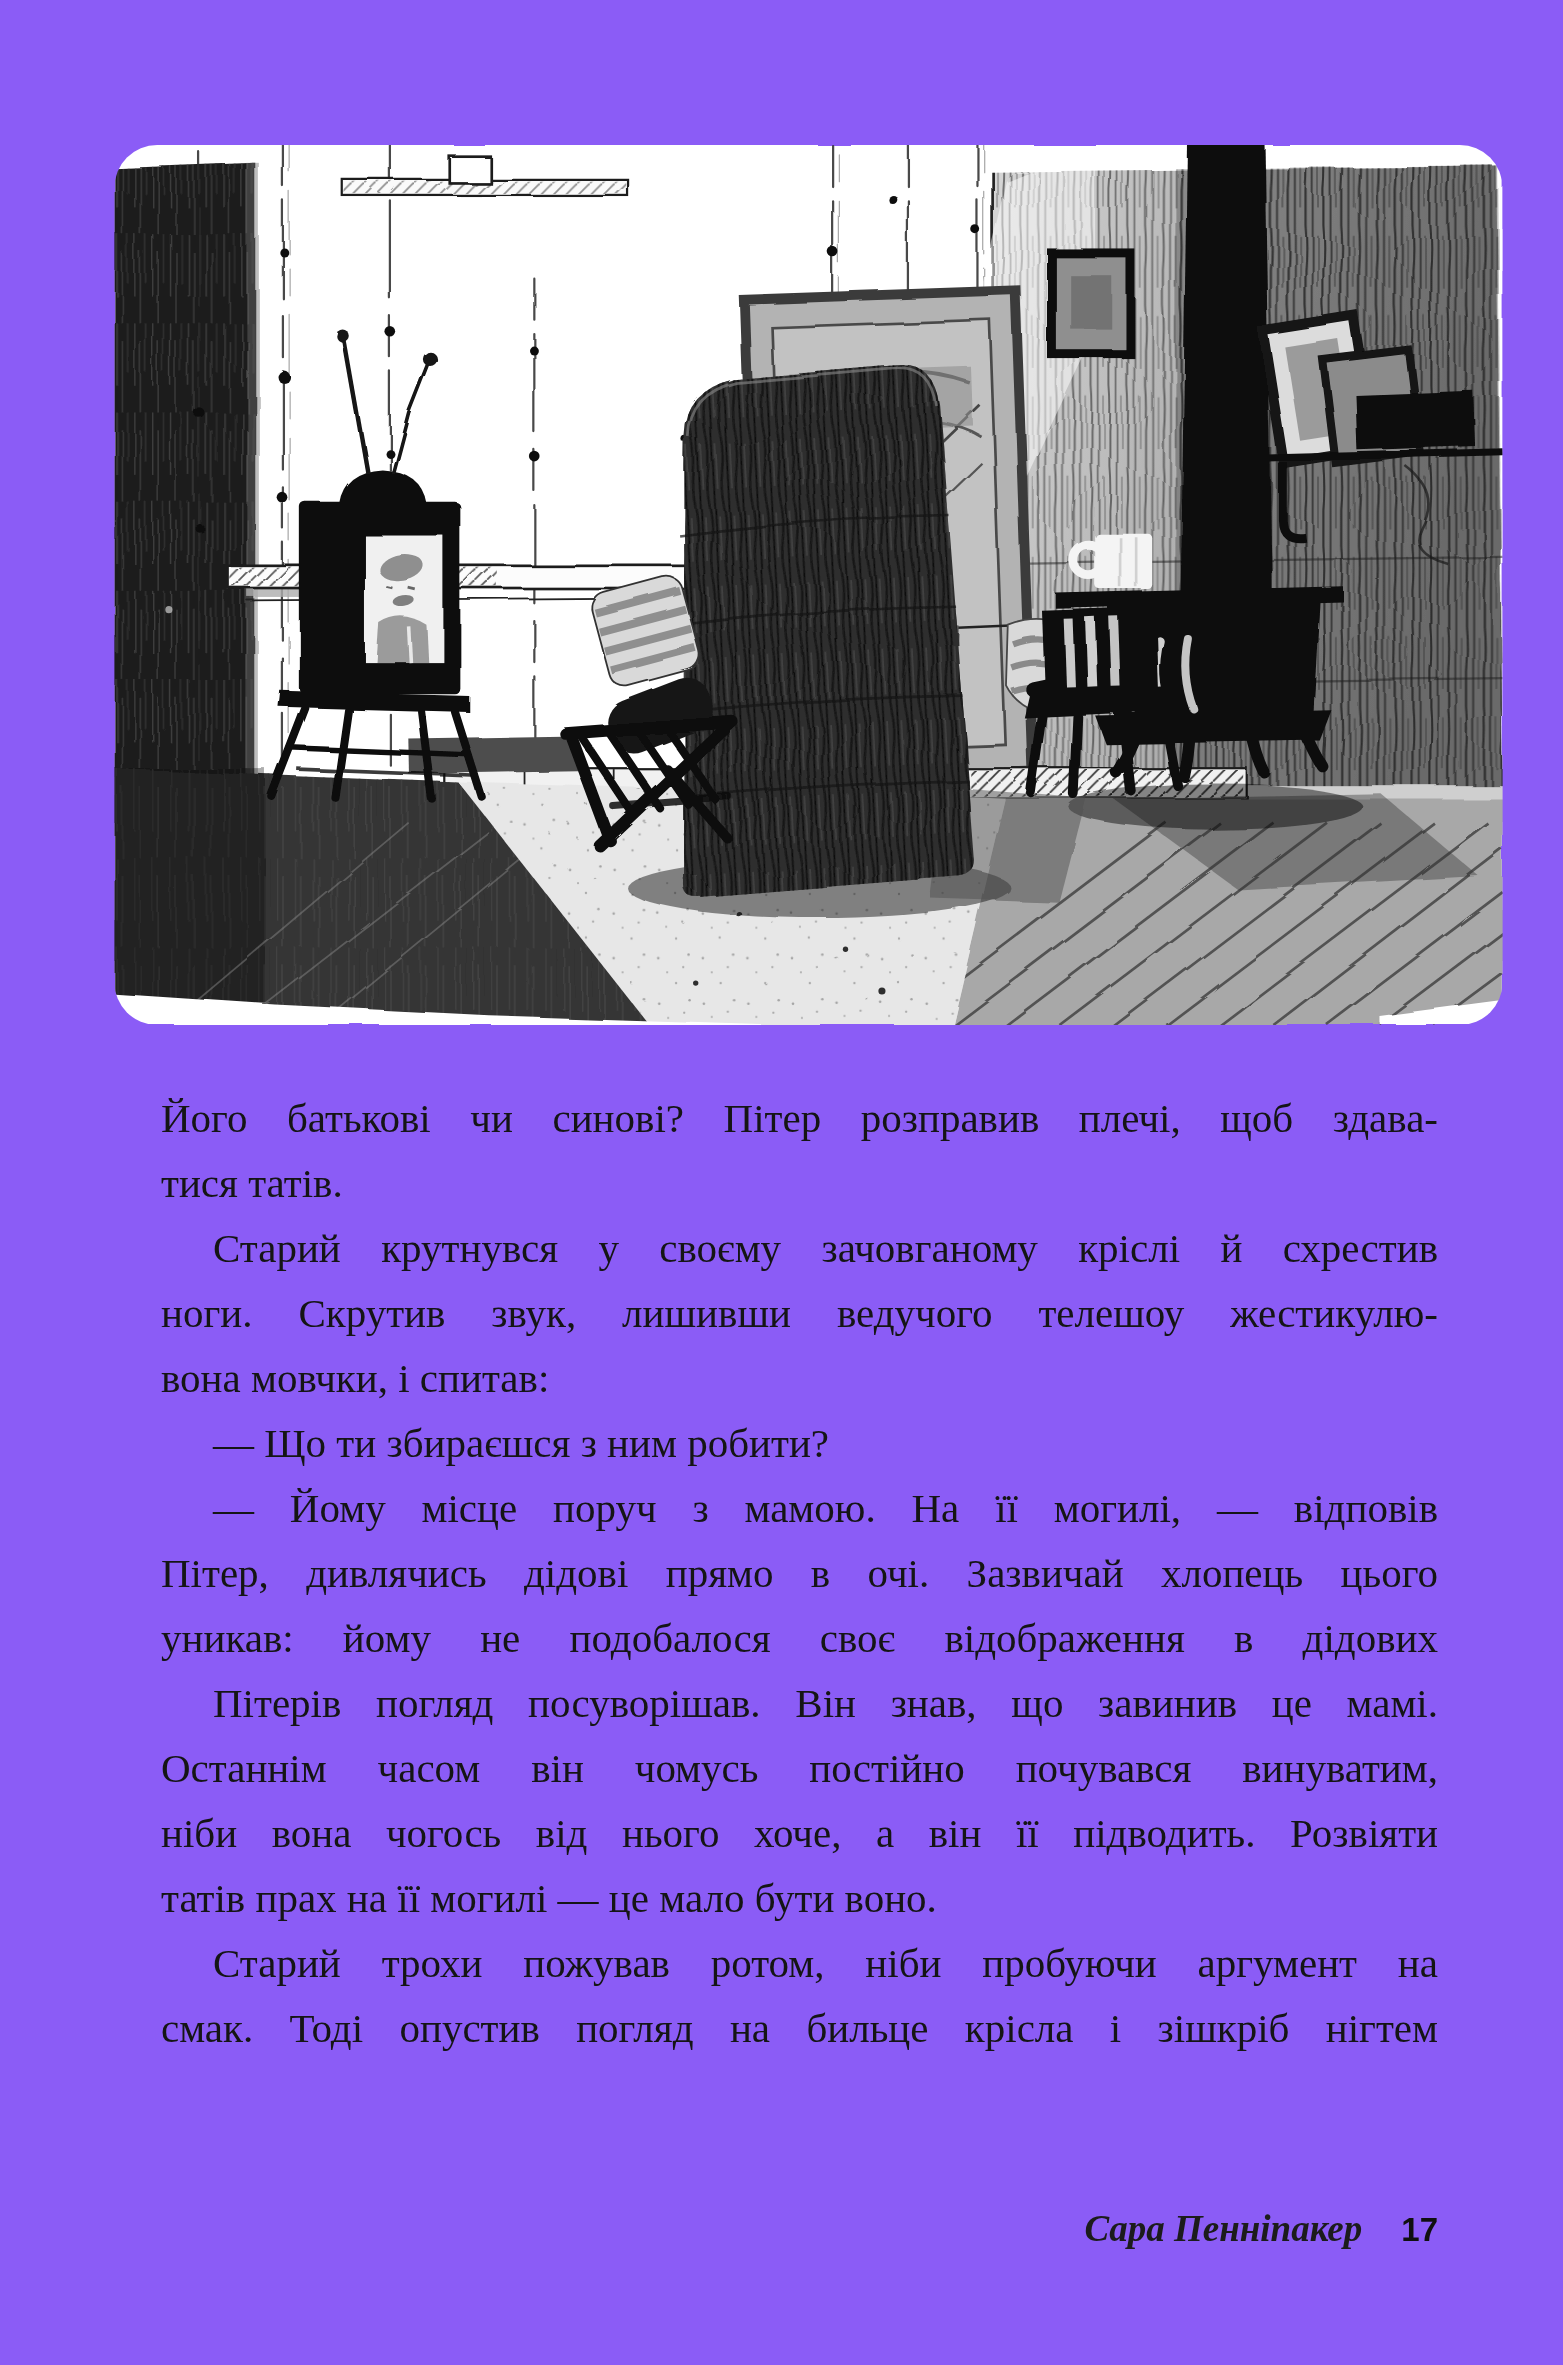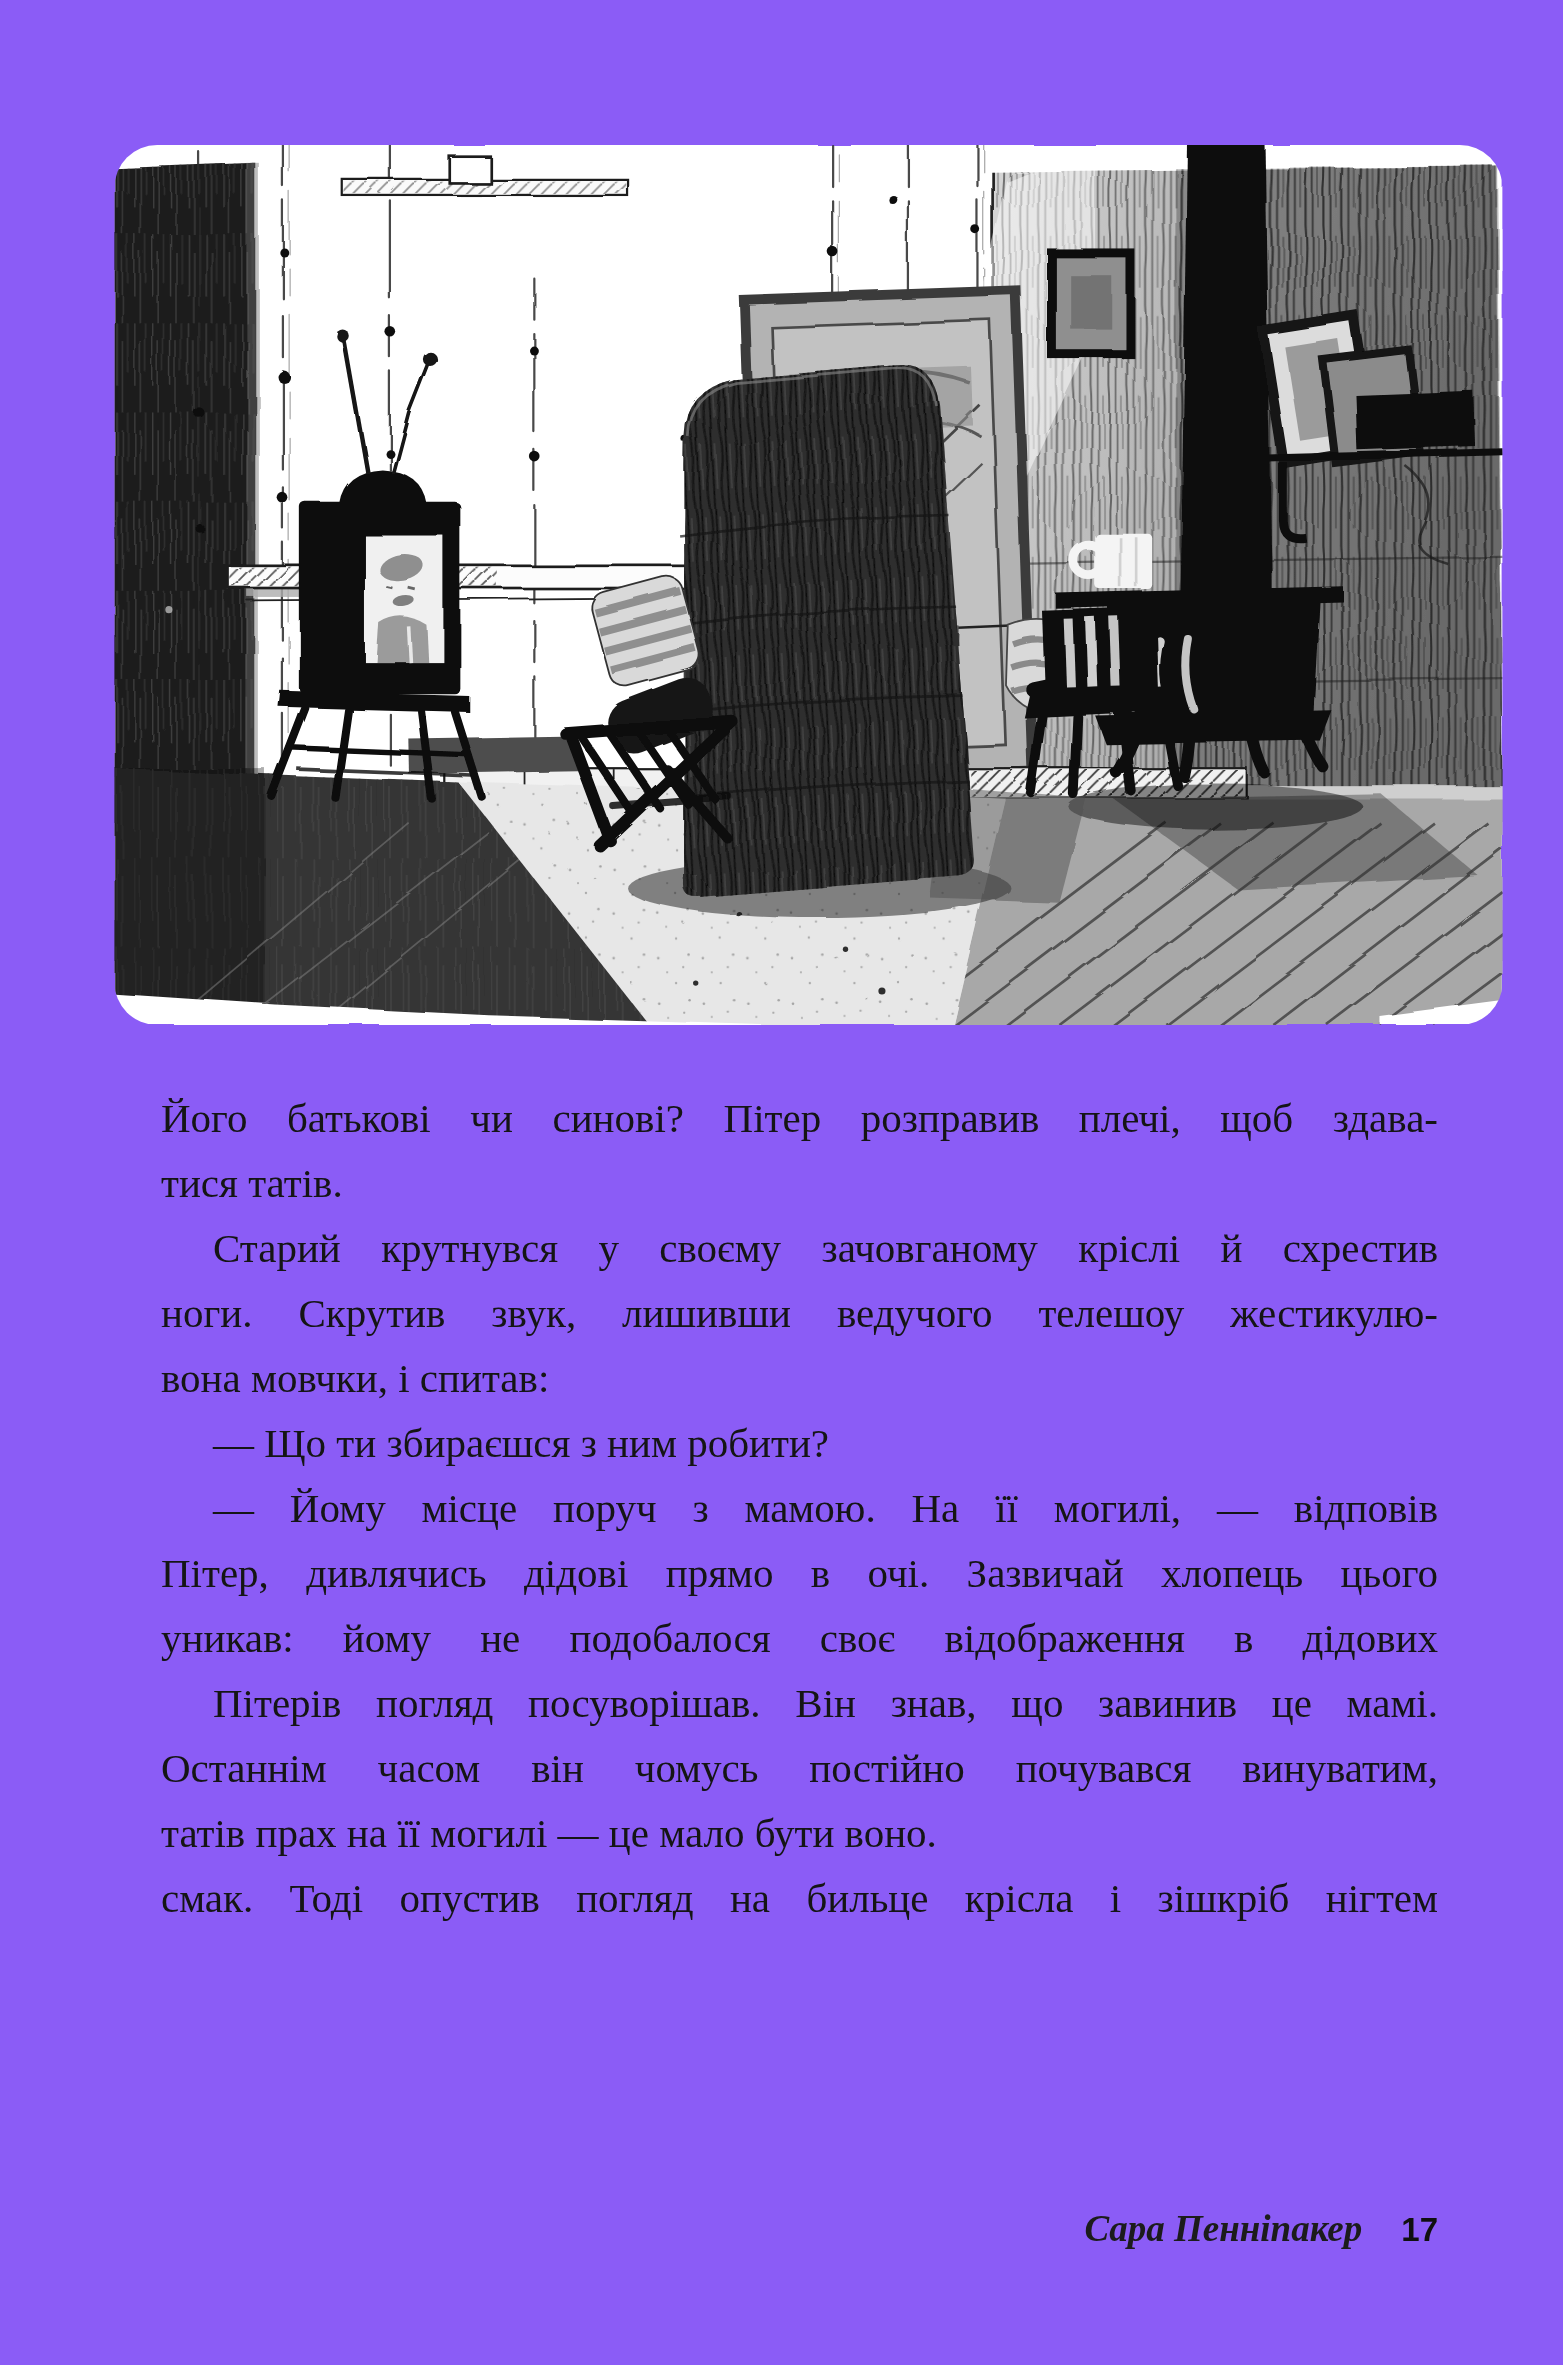--- a/index.html
+++ b/index.html
@@ -330,21 +330,23 @@
       <div class="line last">тися татів.</div>
       <div class="line indent">Старий крутнувся у своєму зачовганому кріслі й схрестив</div>
       <div class="line">ноги. Скрутив звук, лишивши ведучого телешоу жестикулю-</div>
       <div class="line last">вона мовчки, і спитав:</div>
       <div class="line last indent">— Що ти збираєшся з ним робити?</div>
       <div class="line indent">— Йому місце поруч з мамою. На її могилі, — відповів</div>
       <div class="line">Пітер, дивлячись дідові прямо в очі. Зазвичай хлопець цього</div>
       <div class="line">уникав: йому не подобалося своє відображення в дідових</div>
       <div class="line indent">Пітерів погляд посуворішав. Він знав, що завинив це мамі.</div>
       <div class="line">Останнім часом він чомусь постійно почувався винуватим,</div>
+      <div class="line">ніби вона чогось від нього хоче, а він її підводить. Розвіяти</div>
       <div class="line last">татів прах на її могилі — це мало бути воно.</div>
+      <div class="line indent">Старий трохи пожував ротом, ніби пробуючи аргумент на</div>
       <div class="line">смак. Тоді опустив погляд на бильце крісла і зішкріб нігтем</div>
     </div>
 
   <div class="footer">
     <span class="author">Сара Пенніпакер</span>
     <span class="pagenum">17</span>
   </div>
 
 </div>
 

